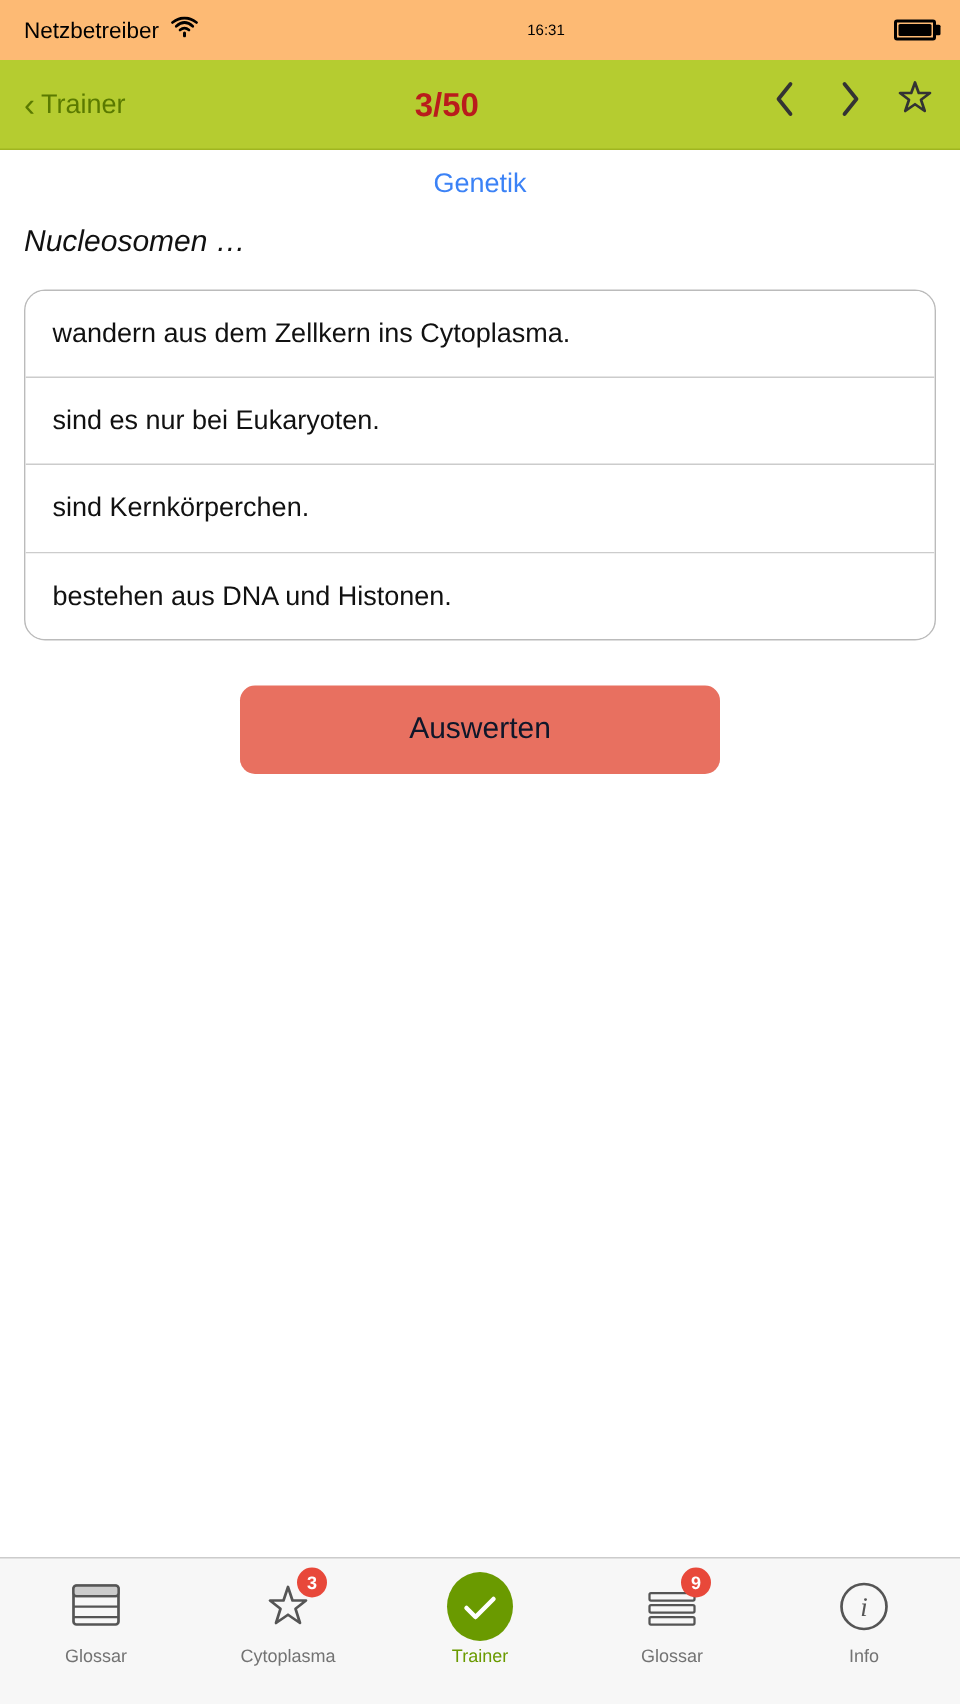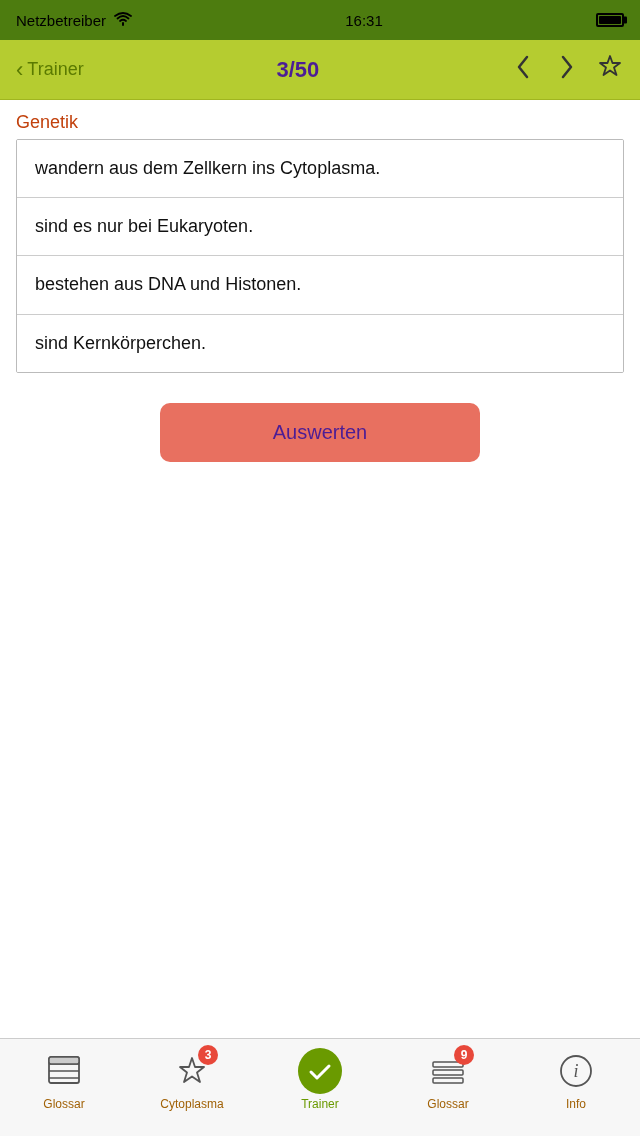--- a/index.html
+++ b/index.html
@@ -9,36 +9,36 @@
       height: 1136px;
       font-family: -apple-system, 'Helvetica Neue', Arial, sans-serif;
       background: #fff;
       overflow: hidden;
       position: relative;
     }
 
     
     .status-bar {
       height: 40px;
-      background: #4d7c0f;
+      background: #fdba74;
       display: flex;
       align-items: center;
       justify-content: space-between;
       padding: 0 16px;
     }
     .status-left {
       display: flex;
       align-items: center;
       gap: 8px;
       font-size: 15px;
       font-weight: 500;
       color: #000;
     }
     .status-center {
-      font-size: 15px;
+      font-size: 10px;
       font-weight: 500;
       color: #000;
       text-align: right;
     }
     .status-right {
       display: flex;
       align-items: center;
       gap: 8px;
     }
     .battery-icon {
@@ -89,21 +89,21 @@
       gap: 4px;
     }
     .nav-back-chevron {
       font-size: 22px;
       color: #5a7a00;
       font-weight: 300;
     }
     .nav-title {
       font-size: 22px;
       font-weight: 700;
-      color: #4c1d95;
+      color: #b91c1c;
     }
     .nav-right-icons {
       display: flex;
       align-items: center;
       gap: 18px;
     }
     .nav-icon {
       font-size: 24px;
       color: #3a3a3a;
       cursor: pointer;
@@ -113,37 +113,37 @@
       color: #3a3a3a;
     }
 
     
     .main-content {
       padding: 12px 16px;
       background: #fff;
     }
 
     .category-label {
-      text-align: left;
-      color: #c2410c;
+      text-align: center;
+      color: #3b82f6;
       font-size: 18px;
-      margin-bottom: 6px;
+      margin-bottom: 17px;
     }
 
     .question-text {
       font-size: 20px;
       font-style: italic;
       color: #111;
       margin-bottom: 20px;
     }
 
     
     .options-container {
       border: 1.5px solid #bbb;
-      border-radius: 2px;
+      border-radius: 14px;
       overflow: hidden;
       margin-bottom: 30px;
     }
 
     .option-item {
       padding: 16px 18px;
       font-size: 18px;
       color: #111;
       background: #fff;
       border-bottom: 1px solid #ccc;
@@ -154,21 +154,21 @@
       border-bottom: none;
     }
 
     
     .auswerten-btn {
       display: block;
       width: 320px;
       margin: 0 auto;
       padding: 18px 0;
       background: #e87060;
-      color: #4c1d95;
+      color: #0f172a;
       font-size: 20px;
       font-weight: 500;
       text-align: center;
       border: none;
       border-radius: 10px;
       cursor: pointer;
     }
 
     
     .tab-bar {
@@ -215,21 +215,21 @@
       min-width: 20px;
       height: 20px;
       display: flex;
       align-items: center;
       justify-content: center;
       padding: 0 4px;
     }
 
     .tab-label {
       font-size: 12px;
-      color: #a16207;
+      color: #737373;
     }
     .tab-label.active {
       color: #6a9a00;
     }
 
     
     .trainer-circle {
       width: 46px;
       height: 46px;
       background: #6a9a00;
@@ -282,26 +282,27 @@
     <span class="nav-star">
       <svg width="28" height="28" viewBox="0 0 28 28" fill="none">
         <path d="M14 3 L16.5 10 L24 10 L18 14.5 L20.5 22 L14 17.5 L7.5 22 L10 14.5 L4 10 L11.5 10 Z" stroke="#333" stroke-width="1.8" fill="none" stroke-linejoin="round"></path>
       </svg>
     </span>
   </div>
 </div>
 
 <div class="main-content">
   <div class="category-label">Genetik</div>
+  <div class="question-text">Nucleosomen …</div>
 
   <div class="options-container">
     <div class="option-item">wandern aus dem Zellkern ins Cytoplasma.</div>
     <div class="option-item">sind es nur bei Eukaryoten.</div>
+    <div class="option-item">sind Kernkörperchen.</div>
     <div class="option-item">bestehen aus DNA und Histonen.</div>
-    <div class="option-item">sind Kernkörperchen.</div>
   </div>
 
   <button class="auswerten-btn">Auswerten</button>
 </div>
 
 <div class="tab-bar">
 
   <div class="tab-item">
     <div class="tab-icon-wrap">
       <svg width="38" height="34" viewBox="0 0 38 34" fill="none">

